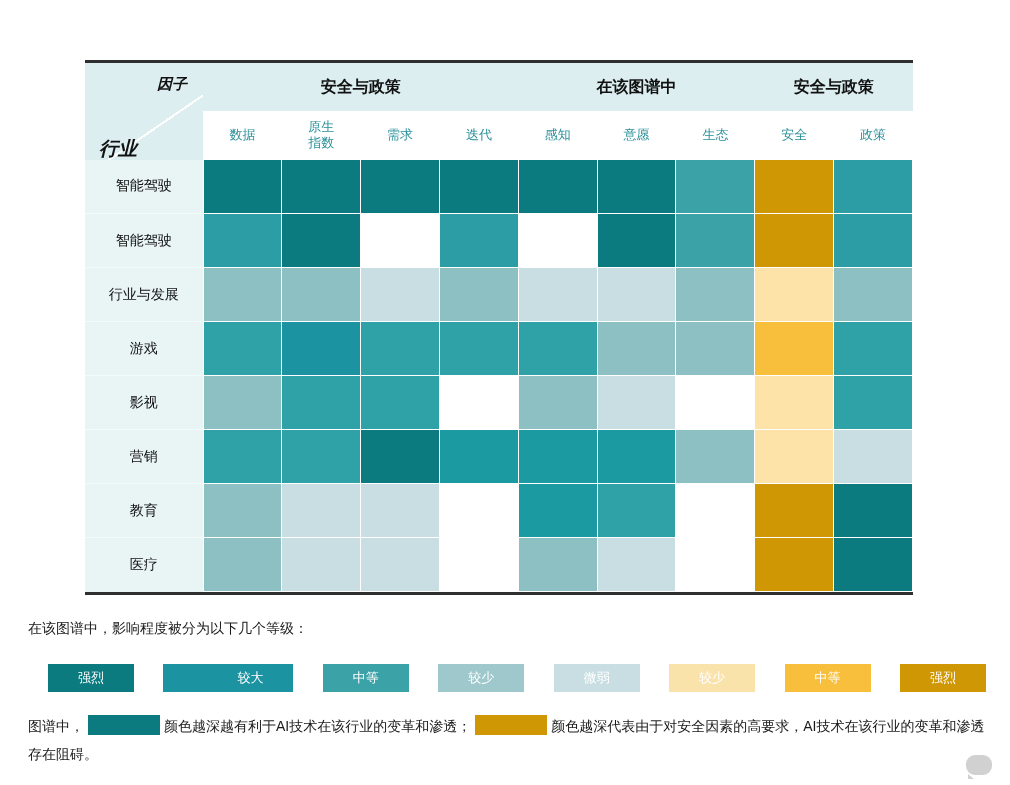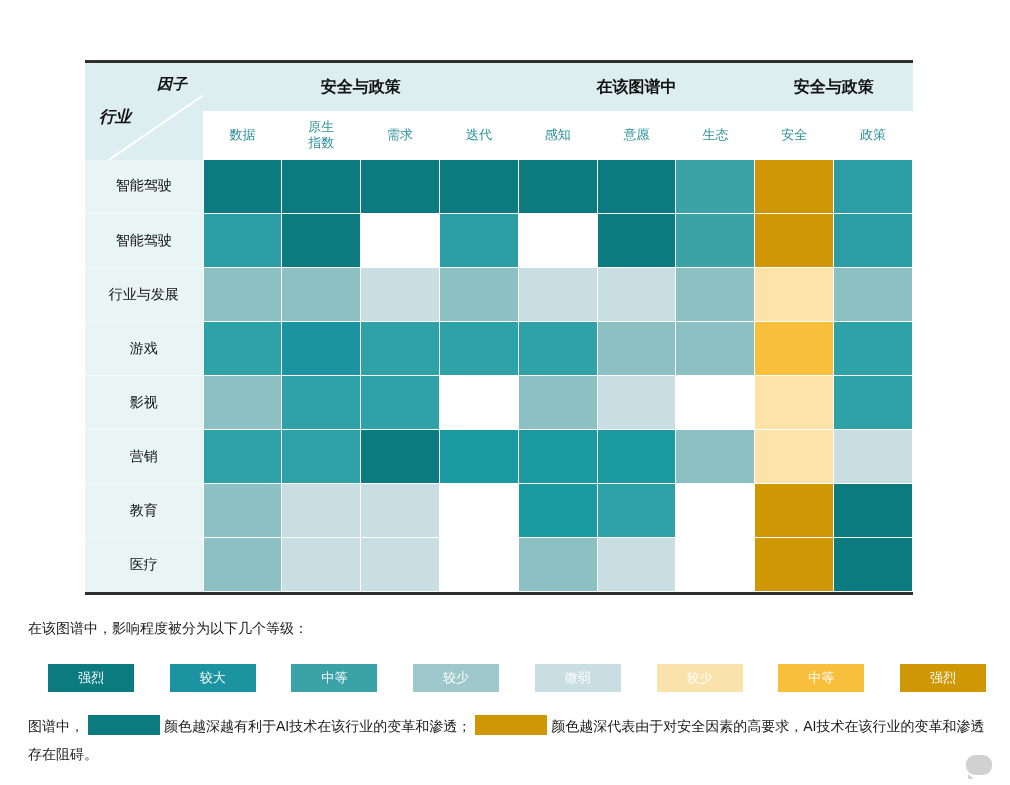--- a/index.html
+++ b/index.html
@@ -59,22 +59,22 @@
   .corner-diag:after{
     content:"";position:absolute;
     left:-10px;top:-10px;width:190px;height:130px;
     background:linear-gradient(to bottom right,transparent calc(50% - 1px),#ffffff calc(50% - 1px),#ffffff calc(50% + 1px),transparent calc(50% + 1px));
   }
   .corner-factor{
     position:absolute;right:16px;top:12px;
     font-size:15px;font-weight:bold;color:#111;z-index:2;
   }
   .corner-industry{
-    position:absolute;left:14px;top:44px;
-    font-size:16px;font-weight:bold;color:#111;z-index:2;
+    position:absolute;left:14px;top:73px;
+    font-size:19px;font-weight:bold;color:#111;z-index:2;
   }
 
   .group-head{
     height:48px;background:#ddeef0;
     font-size:16px;font-weight:bold;color:#111;
     text-align:center;vertical-align:middle;
   }
   .sub-head{
     height:48px;background:#ffffff;
     font-size:13px;color:#2a8f99;font-weight:normal;
@@ -266,21 +266,21 @@
           <td class="cell" title="医疗 · 安全 · 强烈" style="background: rgb(207, 151, 3);"></td>
           <td class="cell" title="医疗 · 政策 · 强烈" style="background: rgb(11, 123, 128);"></td>
         </tr>
       </tbody>
   </table>
 </div>
 
 <div id="legend-intro">在该图谱中，影响程度被分为以下几个等级：</div>
 <div id="legend-row">
     <div class="legend-chip" style="background: rgb(11, 123, 128);">强烈</div>
-    <div class="legend-chip" style="background: rgb(27, 147, 160);">较大</div>
+    <div class="legend-chip" style="background: rgb(27, 147, 160); padding-left: 44px;">较大</div>
     <div class="legend-chip" style="background: rgb(59, 163, 168);">中等</div>
     <div class="legend-chip" style="background: rgb(158, 200, 203);">较少</div>
     <div class="legend-chip" style="background: rgb(201, 222, 226);">微弱</div>
     <div class="legend-chip" style="background: rgb(250, 227, 171);">较少</div>
     <div class="legend-chip" style="background: rgb(248, 191, 60);">中等</div>
     <div class="legend-chip" style="background: rgb(207, 151, 3);">强烈</div>
   </div>
 
 <div id="footnote">
   <span>图谱中，</span><span class="inline-swatch" id="sw-teal" style="background: rgb(11, 123, 128);"></span><span>颜色越深越有利于AI技术在该行业的变革和渗透；</span><span class="inline-swatch" id="sw-gold" style="background: rgb(207, 151, 3);"></span><span>颜色越深代表由于对安全因素的高要求，</span><span>AI技术在该行业的变革和渗透存在阻碍。</span>

